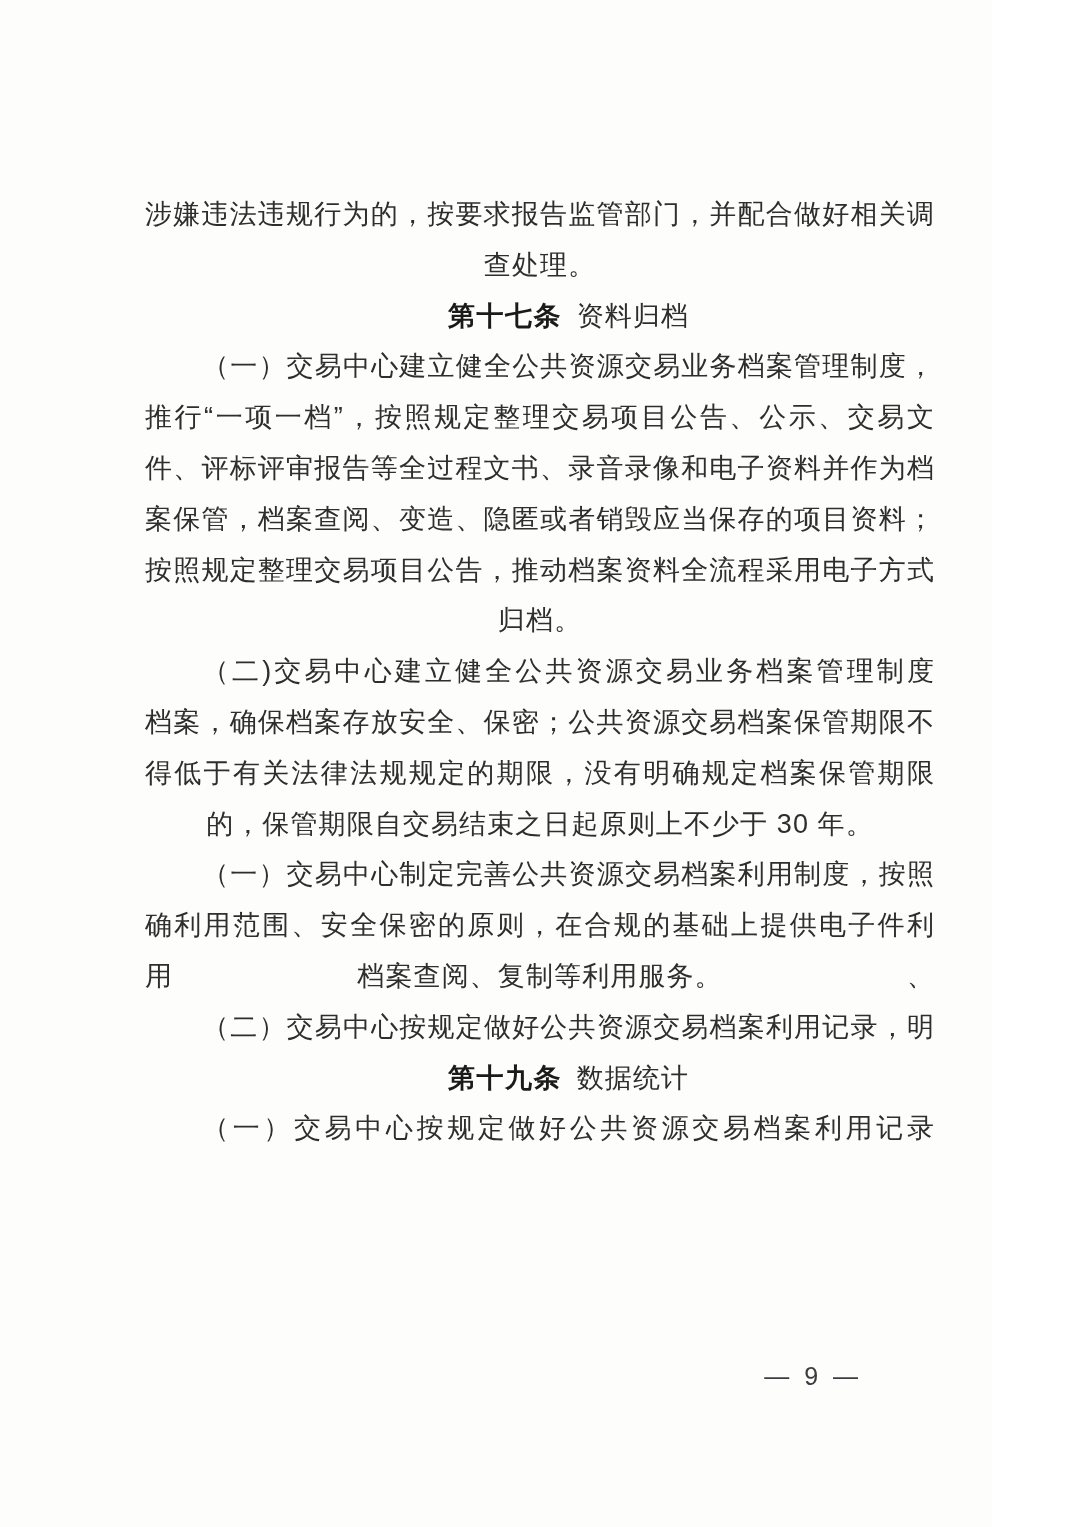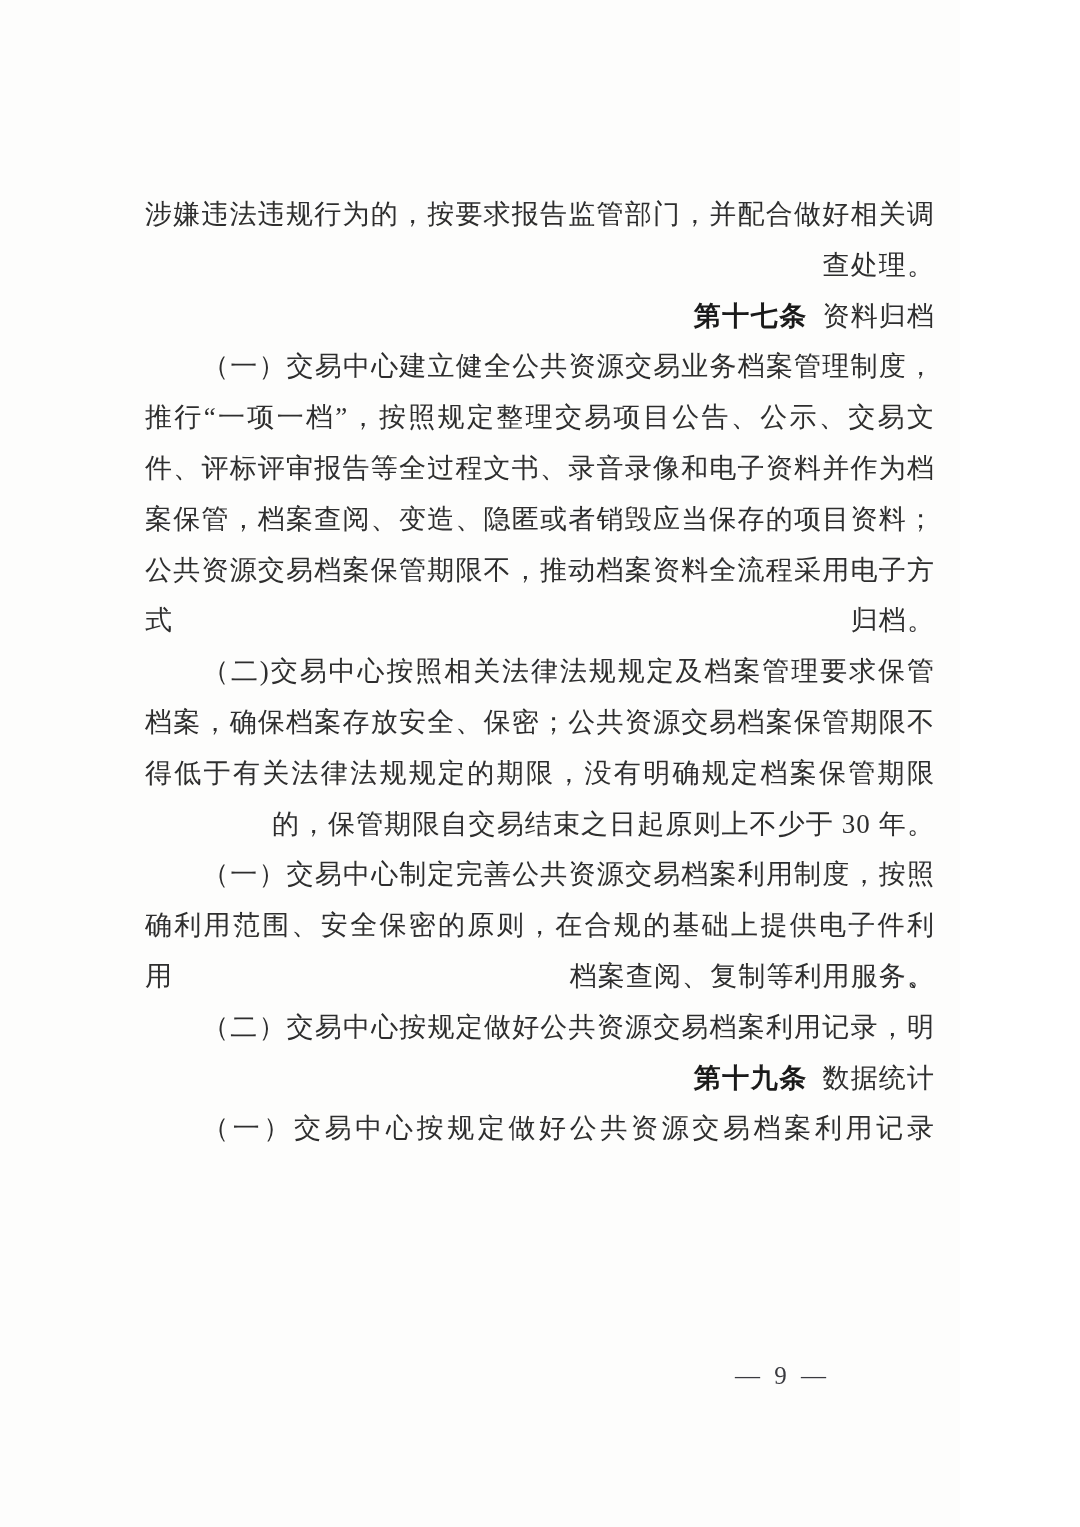--- a/index.html
+++ b/index.html
@@ -1,23 +1,24 @@
 <!DOCTYPE html>
 <html><head>
 <meta charset="utf-8">
 <style>
   html, body { margin: 0; padding: 0; }
   .page {
     position: relative;
     width: 960px;
     height: 1527px;
     background: #fdfdfc;
-    font-family: Liberation Serif, serif;
+    font-family: Liberation Sans, sans-serif;
     color: #2e2e2e;
     overflow: hidden;
+    padding-left: 32px;
   }
   .content {
     position: absolute;
     left: 145px;
     top: 189px;
     width: 790px;
   }
   .line {
     height: 50.8px;
     line-height: 50.8px;
@@ -26,25 +27,25 @@
     white-space: nowrap;
   }
   
   .j {
     white-space: normal;
     text-align: justify;
     text-align-last: justify;
     text-justify: inter-character;
   }
   
-  .e { text-align: right; }
+  .e { text-align: center; }
   
   .ind { text-indent: 57px; }
   
-  .h { text-indent: 57px; text-align: right; }
+  .h { text-indent: 57px; text-align: center; }
   .h .lbl { font-weight: bold; color: #1a1a1a; letter-spacing: 1.5px; }
   .h .ttl { margin-left: 0.55em; color: #2e2e2e; }
   .page-number {
     position: absolute;
     top: 1362px;
     right: 130px;
     font-size: 25px;
     letter-spacing: 4px;
     color: #3a3a3f;
   }
@@ -57,24 +58,24 @@
 
     <div class="line j">涉嫌违法违规行为的，按要求报告监管部门，并配合做好相关调</div>
     <div class="line e">查处理。</div>
 
     <div class="line h"><span class="lbl">第十七条</span><span class="ttl">资料归档</span></div>
 
     <div class="line j ind">（一）交易中心建立健全公共资源交易业务档案管理制度，</div>
     <div class="line j">推行“一项一档”，按照规定整理交易项目公告、公示、交易文</div>
     <div class="line j">件、评标评审报告等全过程文书、录音录像和电子资料并作为档</div>
     <div class="line j">案保管，档案查阅、变造、隐匿或者销毁应当保存的项目资料；</div>
-    <div class="line j">公共资源交易档案保管期限不，推动档案资料全流程采用电子方式</div>
+    <div class="line j">按照规定整理交易项目公告，推动档案资料全流程采用电子方式</div>
     <div class="line e">归档。</div>
 
-    <div class="line j ind">（二)交易中心按照相关法律法规规定及档案管理要求保管</div>
+    <div class="line j ind">（二)交易中心建立健全公共资源交易业务档案管理制度</div>
     <div class="line j">档案，确保档案存放安全、保密；公共资源交易档案保管期限不</div>
     <div class="line j">得低于有关法律法规规定的期限，没有明确规定档案保管期限</div>
     <div class="line e">的，保管期限自交易结束之日起原则上不少于 30 年。</div>
 
 
     <div class="line j ind">（一）交易中心制定完善公共资源交易档案利用制度，按照</div>
     <div class="line j">确利用范围、安全保密的原则，在合规的基础上提供电子件利用、</div>
     <div class="line e">档案查阅、复制等利用服务。</div>
 
     <div class="line j ind">（二）交易中心按规定做好公共资源交易档案利用记录，明</div>

